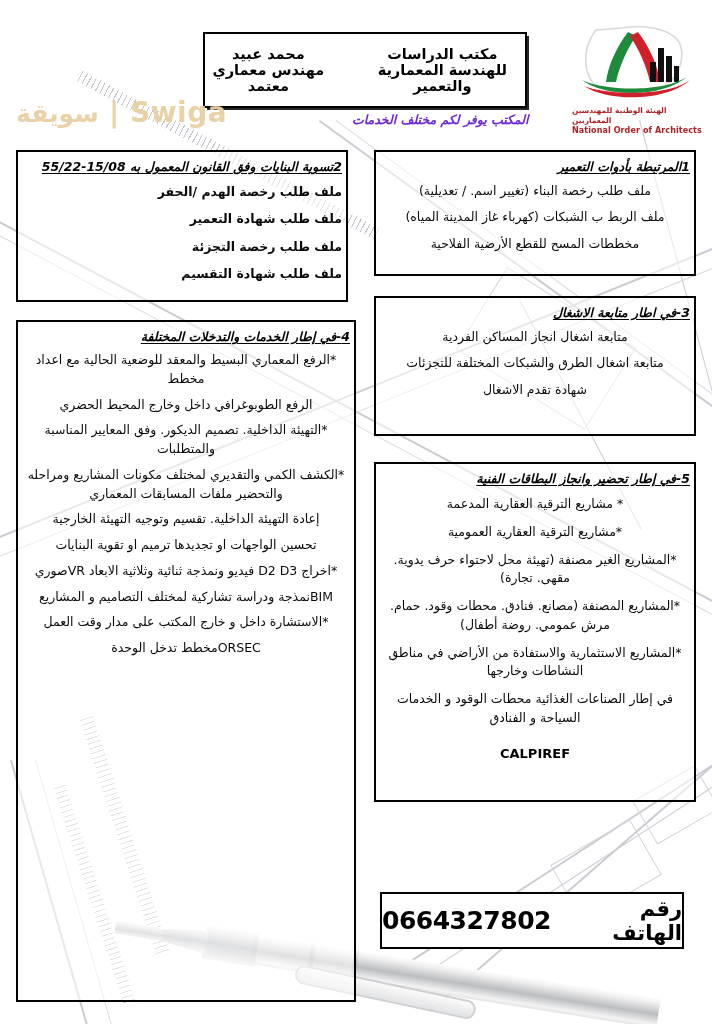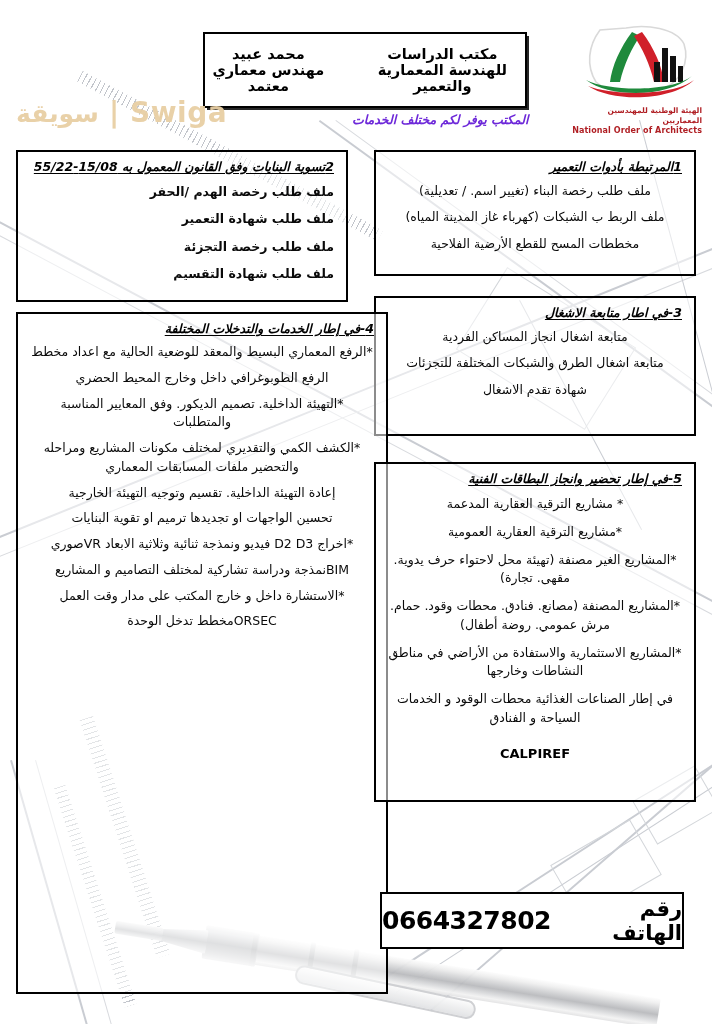--- a/index.html
+++ b/index.html
@@ -102,21 +102,21 @@
     position: absolute;
     left: 18px; top: 16px;
     width: 190px; height: 120px;
     z-index: 3;
   }
   #logo-right {
     position: absolute;
     left: 572px; top: 22px;
     width: 130px; height: 108px;
     z-index: 3;
-    text-align: right;
+    text-align: left;
   }
   .logo-caption-en {
     font-size: 8px;
     font-weight: bold;
     color: #111;
     letter-spacing: .1px;
     line-height: 1.2;
   }
   .logo-caption-ar {
     font-size: 7.5px;
@@ -175,21 +175,21 @@
     white-space: nowrap;
   }
 
   
   .box {
     position: absolute;
     border: 2px solid #000;
     background: rgba(255,255,255,.55);
     z-index: 2;
     box-sizing: border-box;
-    padding: 7px 12px 8px;
+    padding: 7px 4px 8px;
   }
   .box-title {
     font-size: 12.5px;
     font-weight: bold;
     font-style: italic;
     text-decoration: underline;
     text-underline-offset: 2px;
     color: #000;
     text-align: right;
     margin-bottom: 6px;
@@ -200,21 +200,21 @@
     color: #0a0a0a;
     text-align: center;
     line-height: 1.55;
     margin: 4px 0;
   }
   .box-line.right { text-align: right; }
 
   #box-2 { left: 16px;  top: 150px; width: 332px; height: 152px; }
   #box-1 { left: 374px; top: 150px; width: 322px; height: 126px; }
   #box-3 { left: 374px; top: 296px; width: 322px; height: 140px; }
-  #box-4 { left: 16px;  top: 312px; width: 372px; height: 682px; }
+  #box-4 { left: 16px;  top: 320px; width: 340px; height: 682px; }
   #box-5 { left: 374px; top: 462px; width: 322px; height: 340px; }
 
   #box-4 .box-line { margin: 7px 0; line-height: 1.5; }
   #box-5 .box-line { margin: 9px 0; line-height: 1.5; }
   #box-1 .box-line, #box-3 .box-line { margin: 7px 0; }
   #box-2 .box-line { margin: 8px 0; font-weight: bold; }
   .calpiref {
     font-size: 13px;
     font-weight: bold;
     color: #000;

